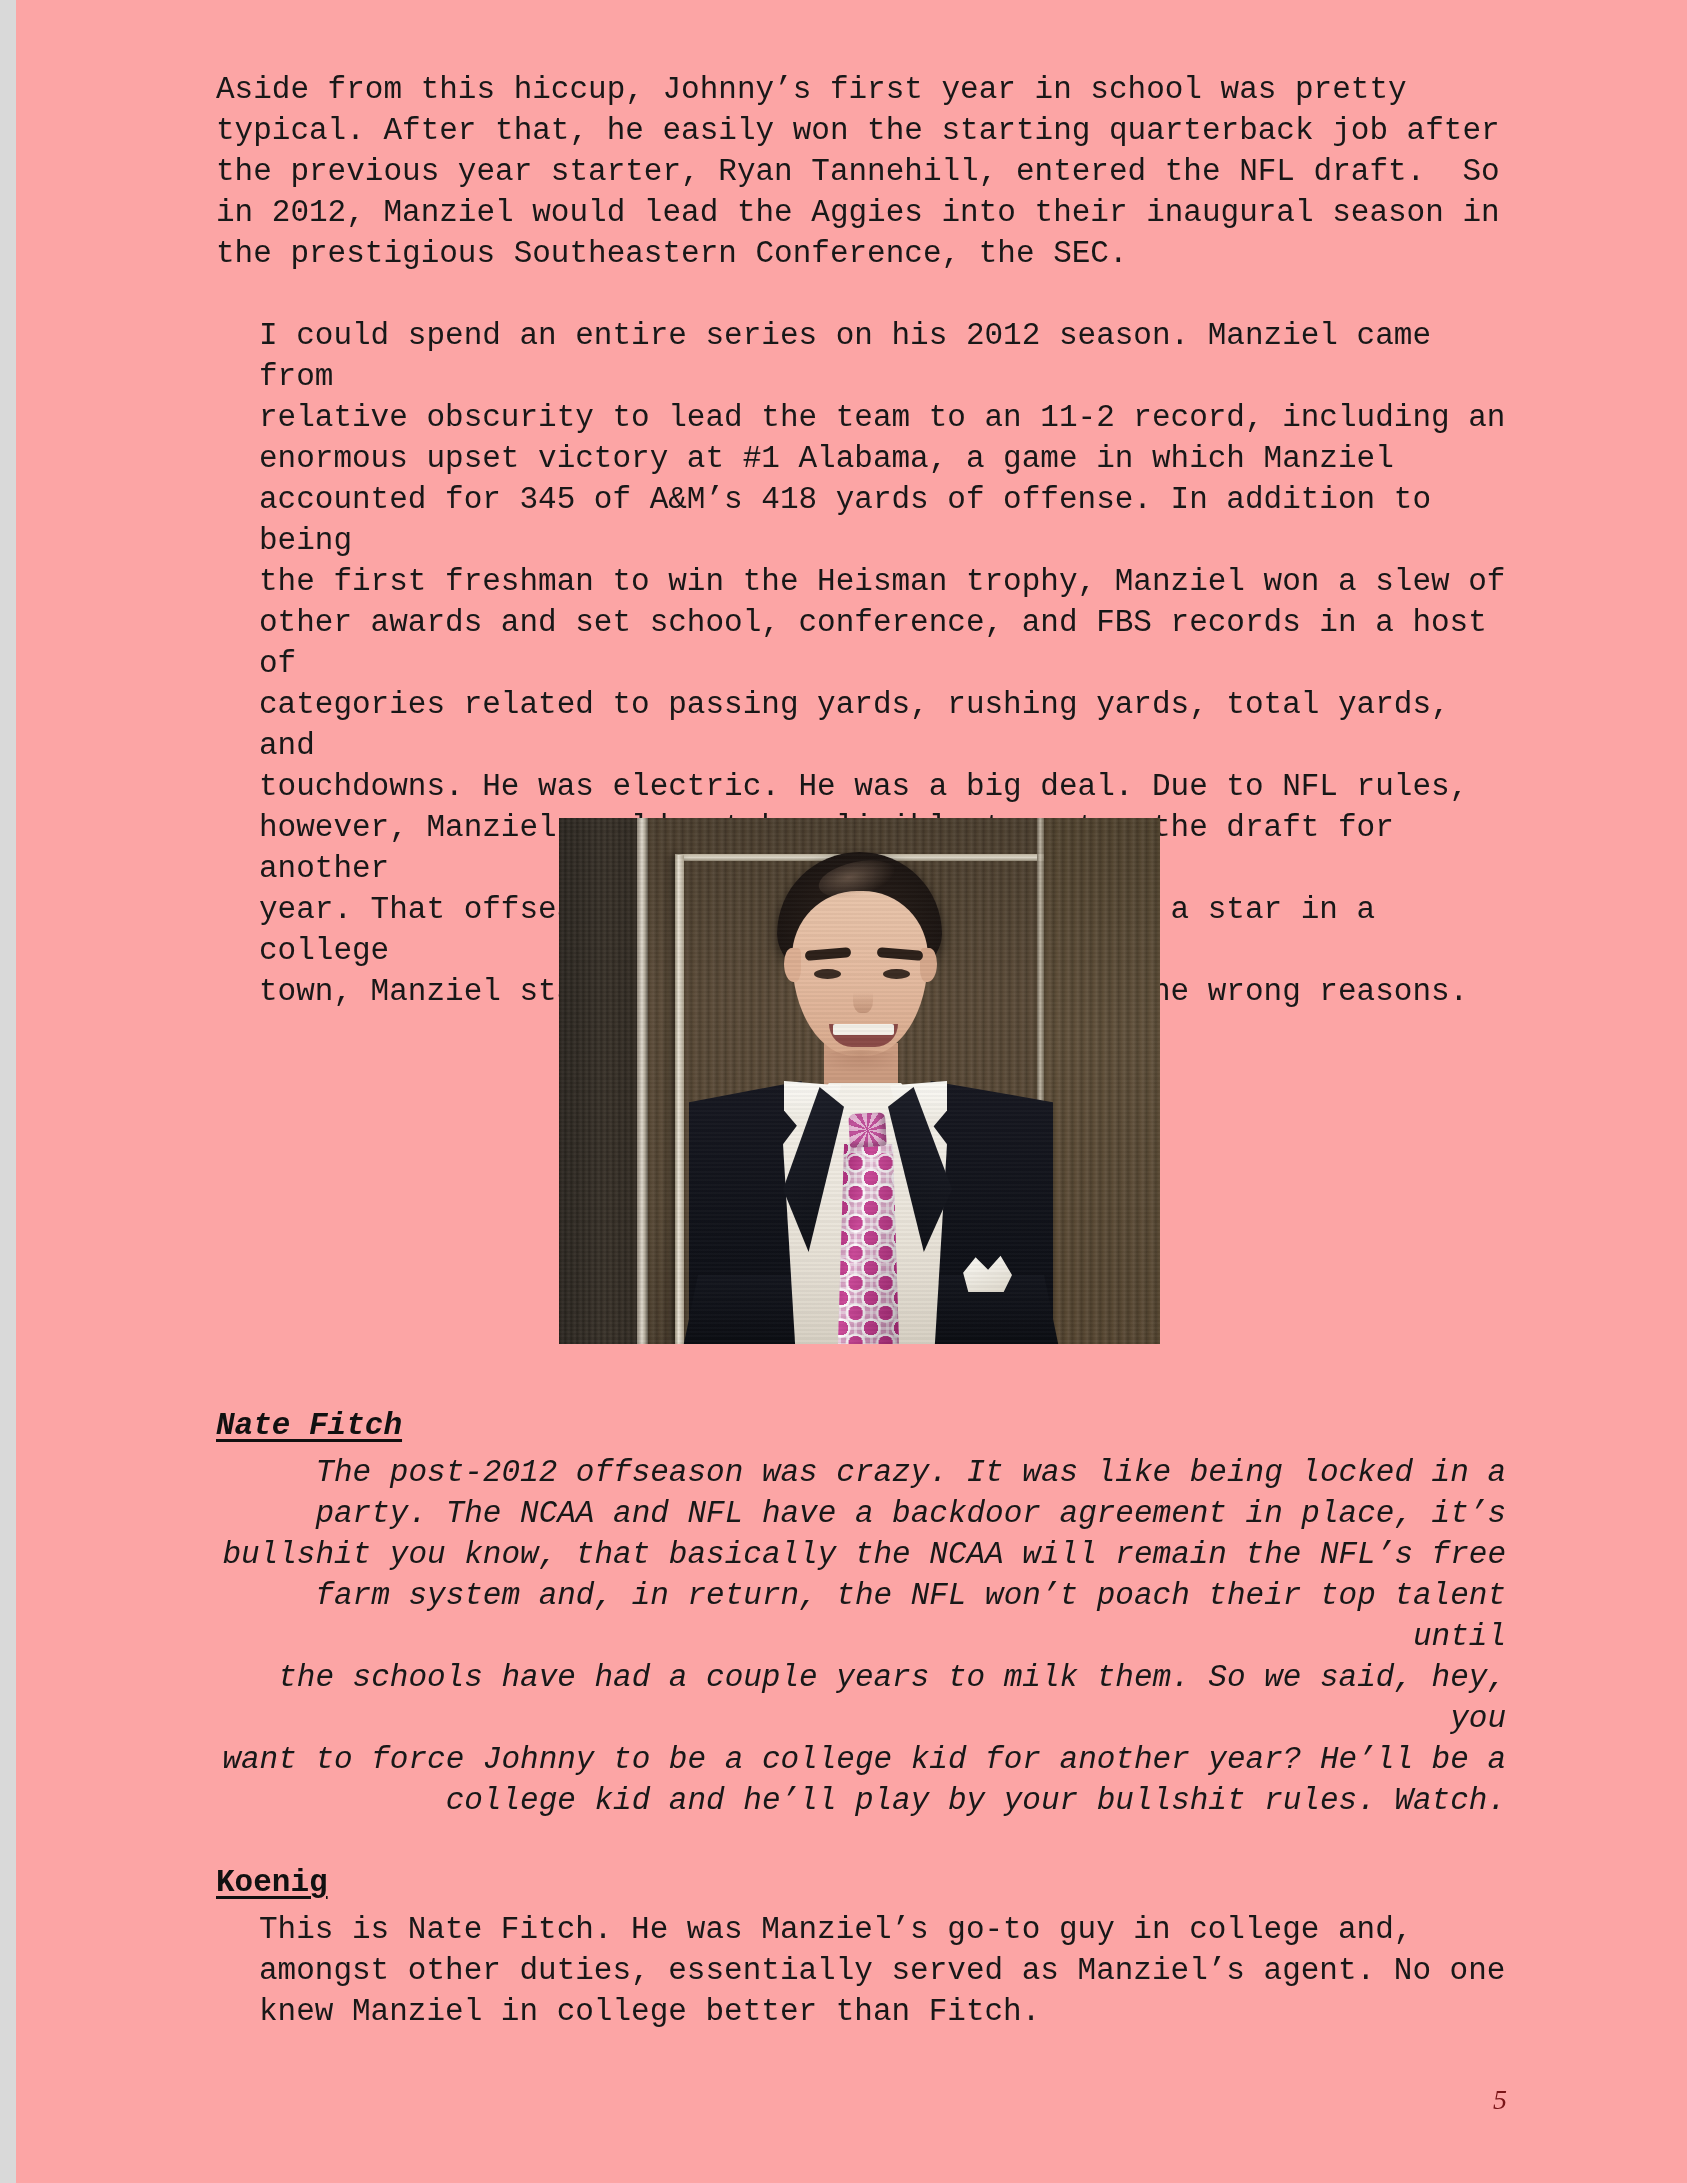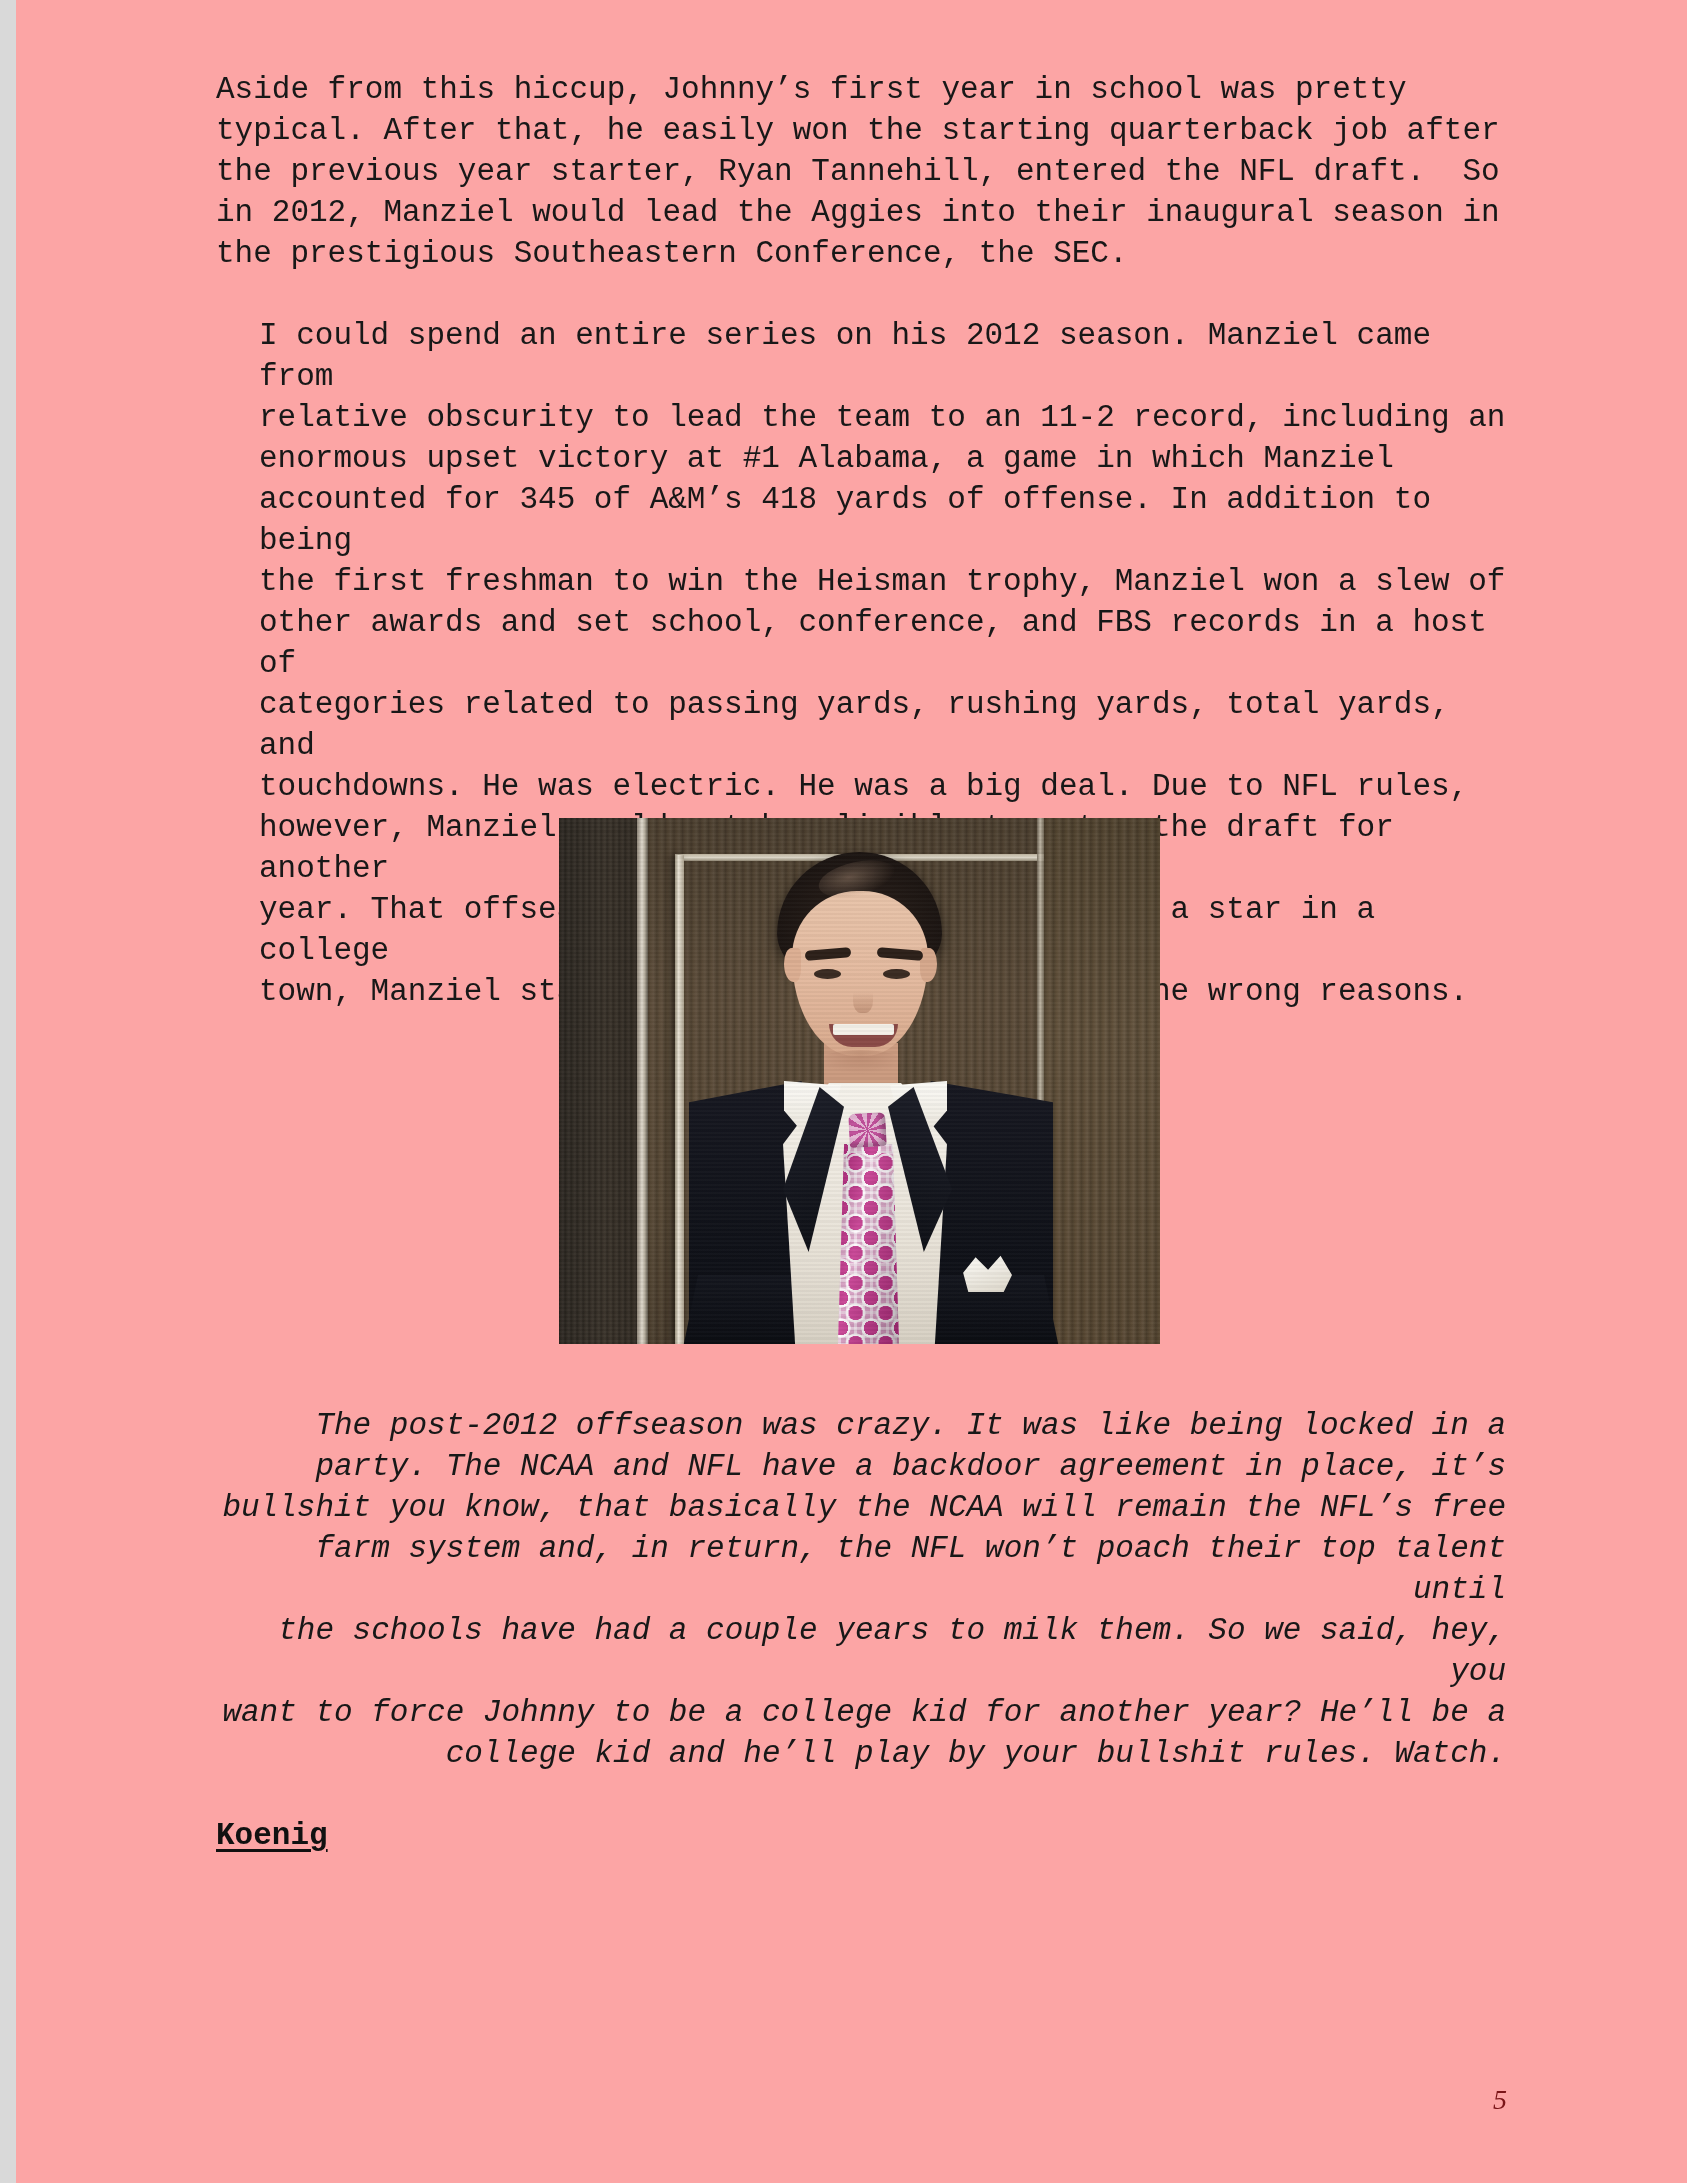--- a/index.html
+++ b/index.html
@@ -413,33 +413,39 @@
         </div>
         <div class="chin-shade"></div>
       </div>
 
       <div class="photo-grain"></div>
     </div>
   </div>
 
   <div class="content" style="top:1405px;">
 
+    <div class="speaker-line">
+      <span class="speaker italic">Nate Fitch</span>
+    </div>
     <p class="quote">The post-2012 offseason was crazy. It was like being locked in a
 party. The NCAA and NFL have a backdoor agreement in place, it’s
 bullshit you know, that basically the NCAA will remain the NFL’s free
 farm system and, in return, the NFL won’t poach their top talent until
 the schools have had a couple years to milk them. So we said, hey, you
 want to force Johnny to be a college kid for another year? He’ll be a
 college kid and he’ll play by your bullshit rules. Watch.</p>
 
     <div class="spacer-block"></div>
 
     <div class="speaker-line">
       <span class="speaker">Koenig</span>
     </div>
+    <p class="para tight">This is Nate Fitch. He was Manziel’s go-to guy in college and,
+amongst other duties, essentially served as Manziel’s agent. No one
+knew Manziel in college better than Fitch.</p>
 
   </div>
 
   <div class="footer">
     <div class="footer-page">5</div>
   </div>
 
 </div>
 
 

